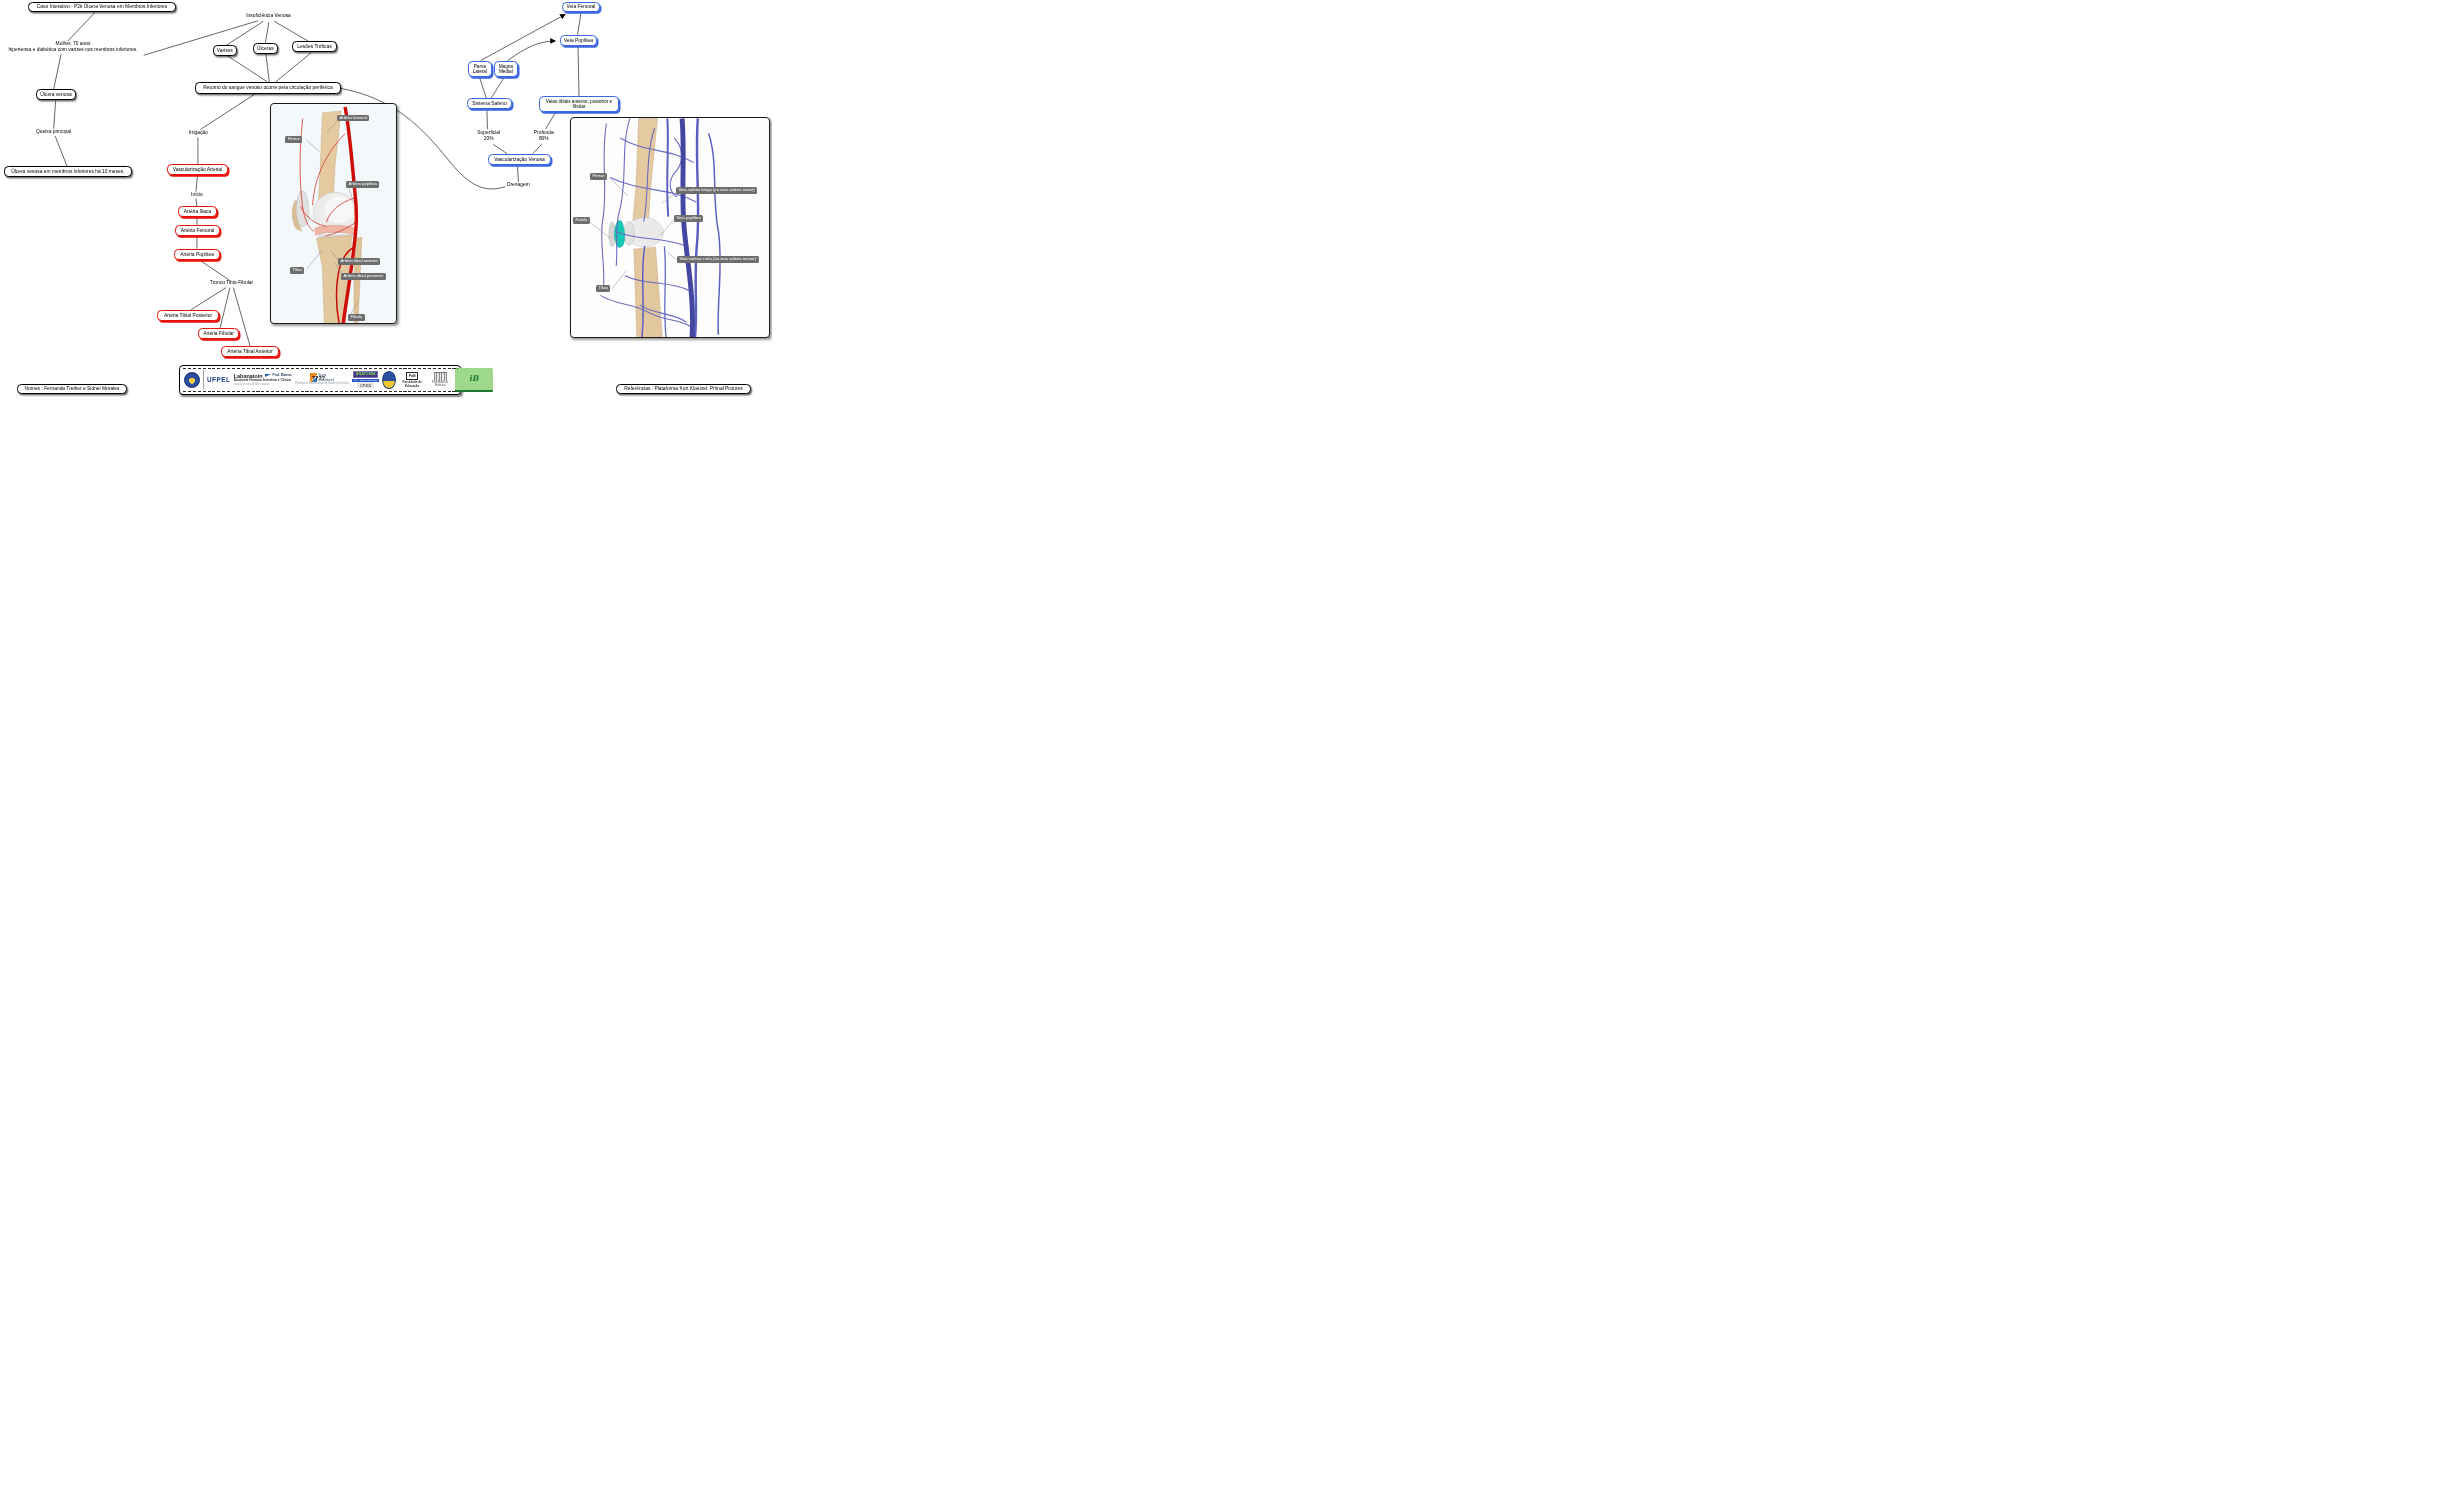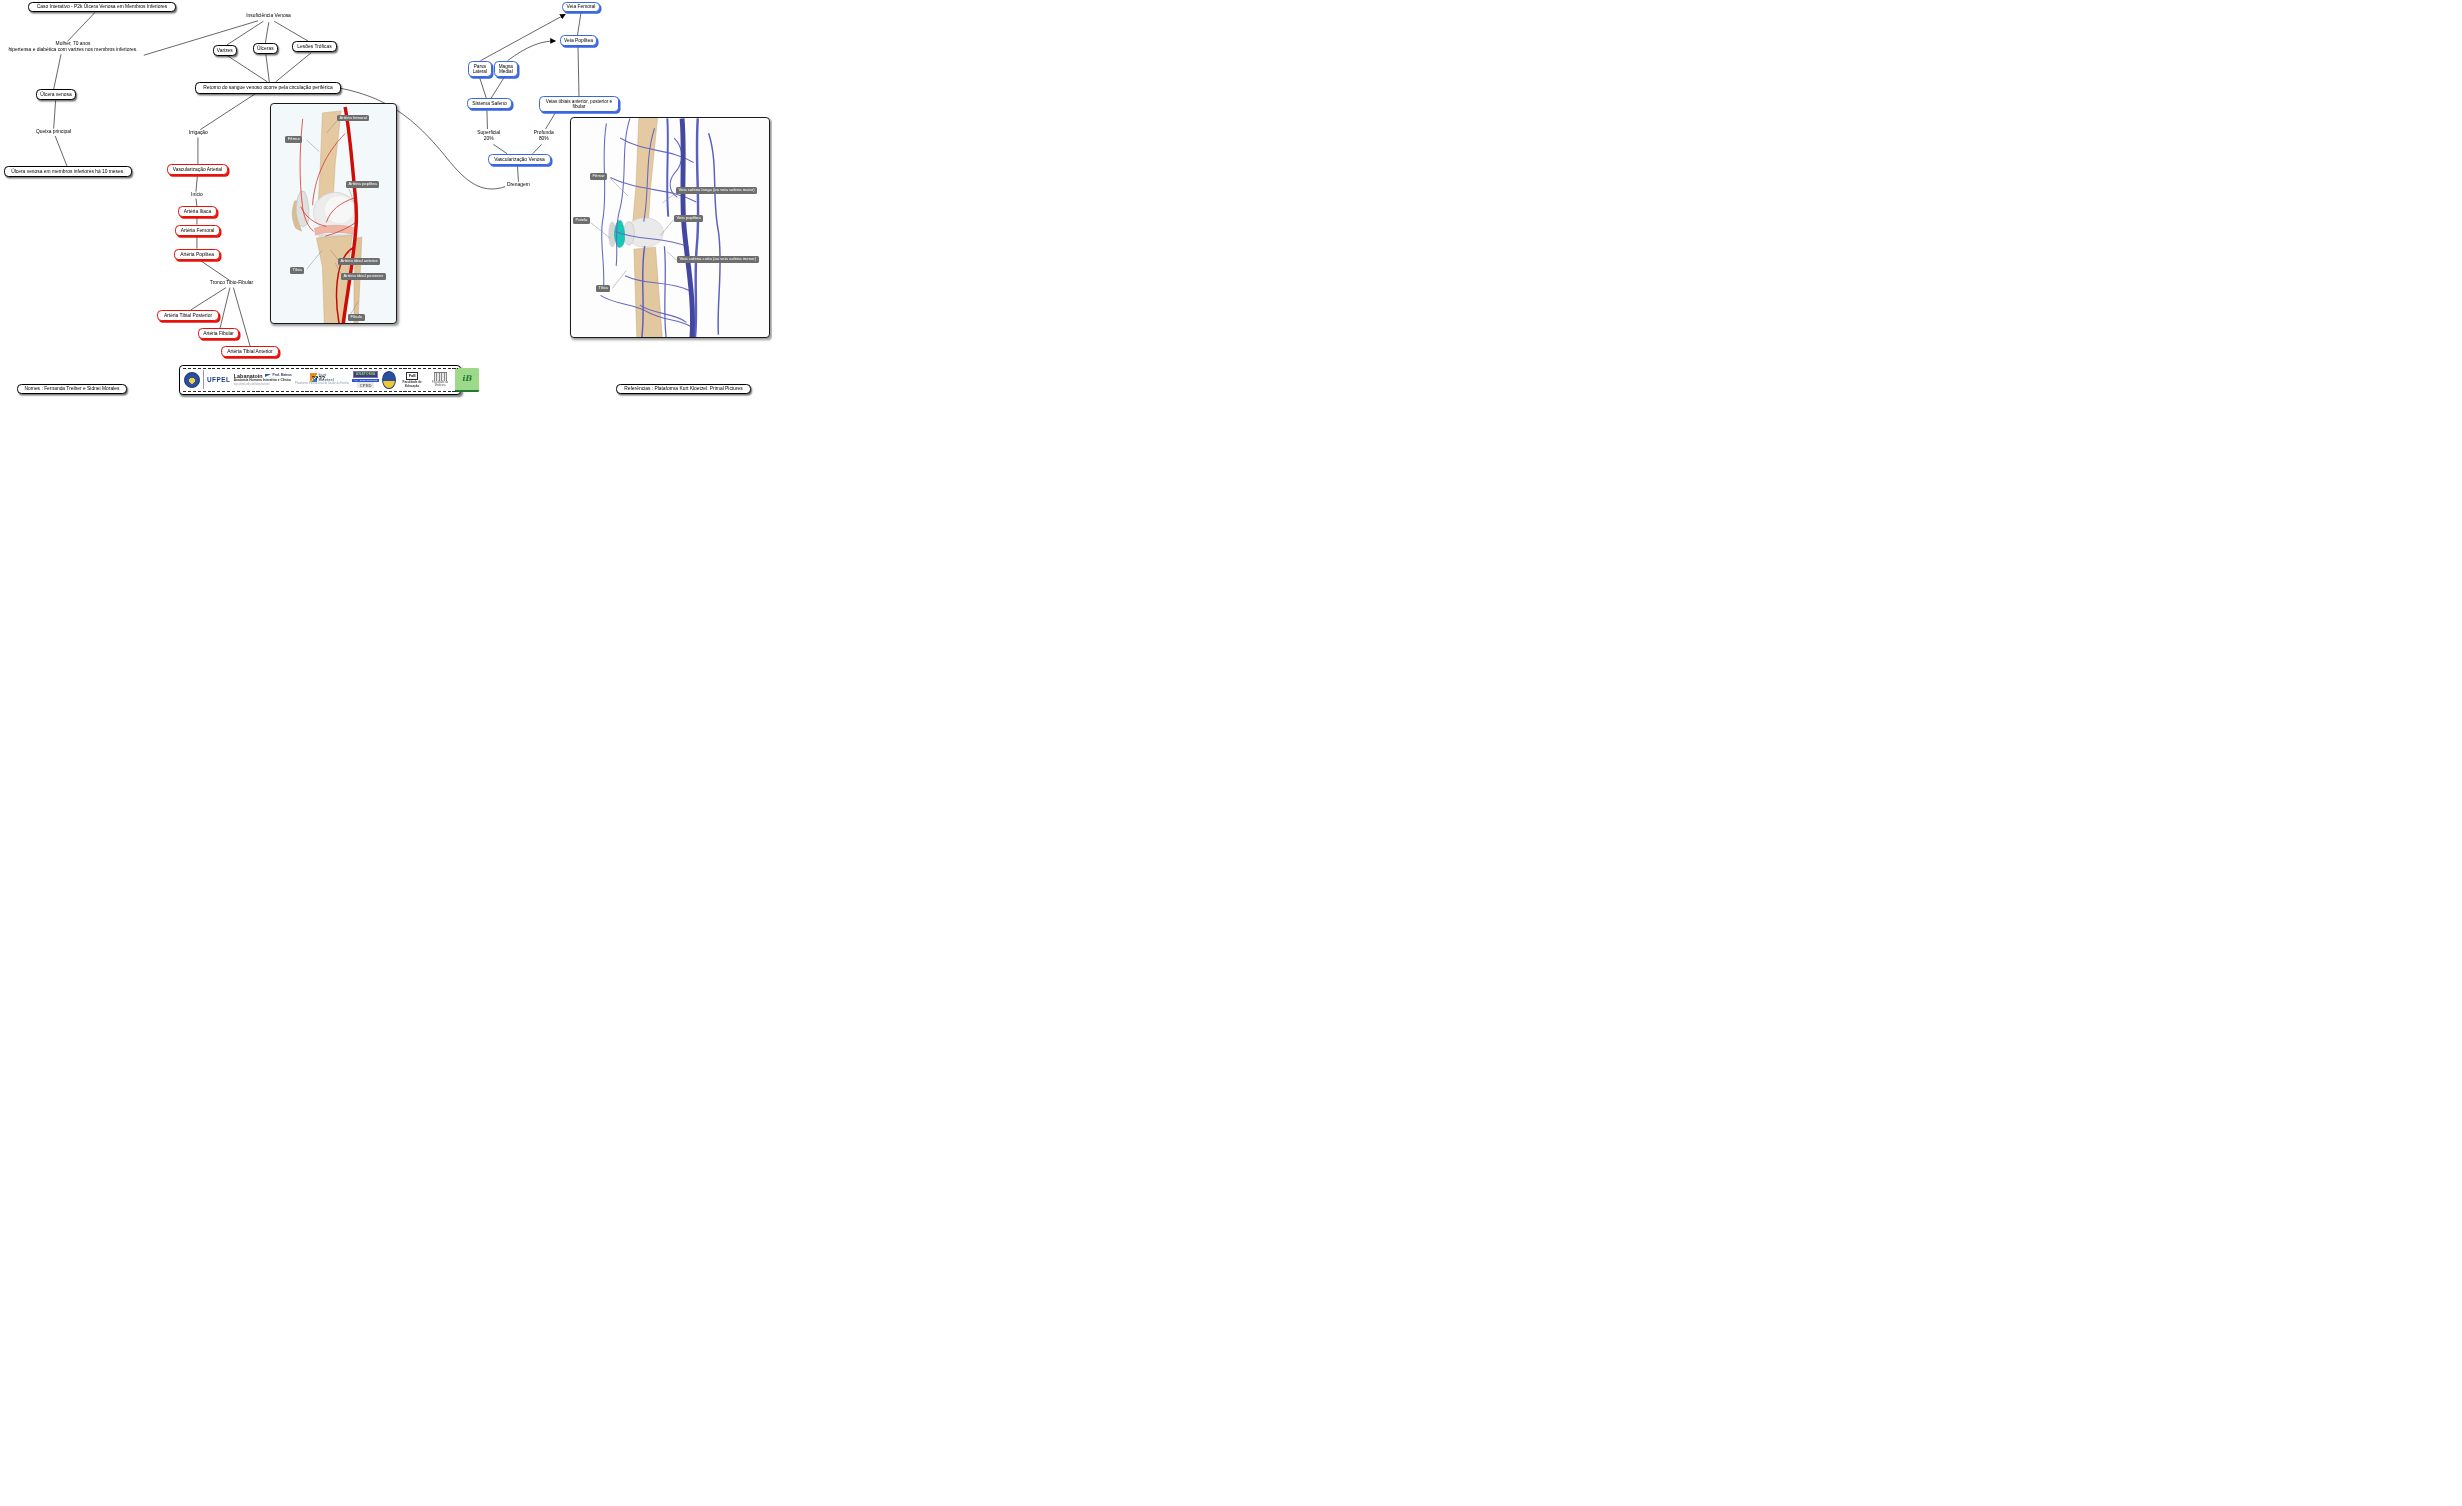--- a/index.html
+++ b/index.html
@@ -54,21 +54,21 @@
   .cped{background:#e9e9e9;color:#6f6f6f;font-weight:bold;font-size:4.2px;padding:0.5px 3px;}
   .shield{width:11.8px;height:15.8px;border-radius:50%;flex:0 0 auto;
           background:linear-gradient(#2a4f9e 0 58%,#f0c832 58%);border:1px solid #1b3a77;}
   .fae{display:flex;flex-direction:column;align-items:center;width:25.6px;text-align:center;flex:0 0 auto;}
   .faebox{border:1px solid #2a2a2a;font-size:3.9px;font-weight:bold;padding:0.5px 1.5px;color:#222;}
   .faetxt{font-size:3px;font-weight:bold;color:#333;margin-top:0.5px;}
   .med{display:flex;flex-direction:column;align-items:center;width:23.6px;text-align:center;flex:0 0 auto;}
   .medbox{width:12.8px;height:7.9px;background:repeating-linear-gradient(90deg,#8a8a8a 0 1px,#e8e8e8 1px 2.5px);
           border-top:1.5px solid #777;}
   .medtxt{font-size:2.7px;color:#555;margin-top:0.5px;}
-  .ib{width:24px;height:21.7px;background:#9ed98a;border-radius:1.5px;color:#1d7a33;flex:0 0 auto;
+  .ib{width:38px;height:21.7px;background:#9ed98a;border-radius:1.5px;color:#1d7a33;flex:0 0 auto;
       display:flex;align-items:center;justify-content:center;font-family:"DejaVu Serif",serif;
       font-style:italic;font-weight:bold;font-size:7.9px;border-bottom:2px solid #1d7a33;}
 </style>
 </head>
 <body>
 
 <div class="stage">
 
   <svg class="connectors" width="772" height="398" viewBox="0 0 1568 808">
     <defs>

